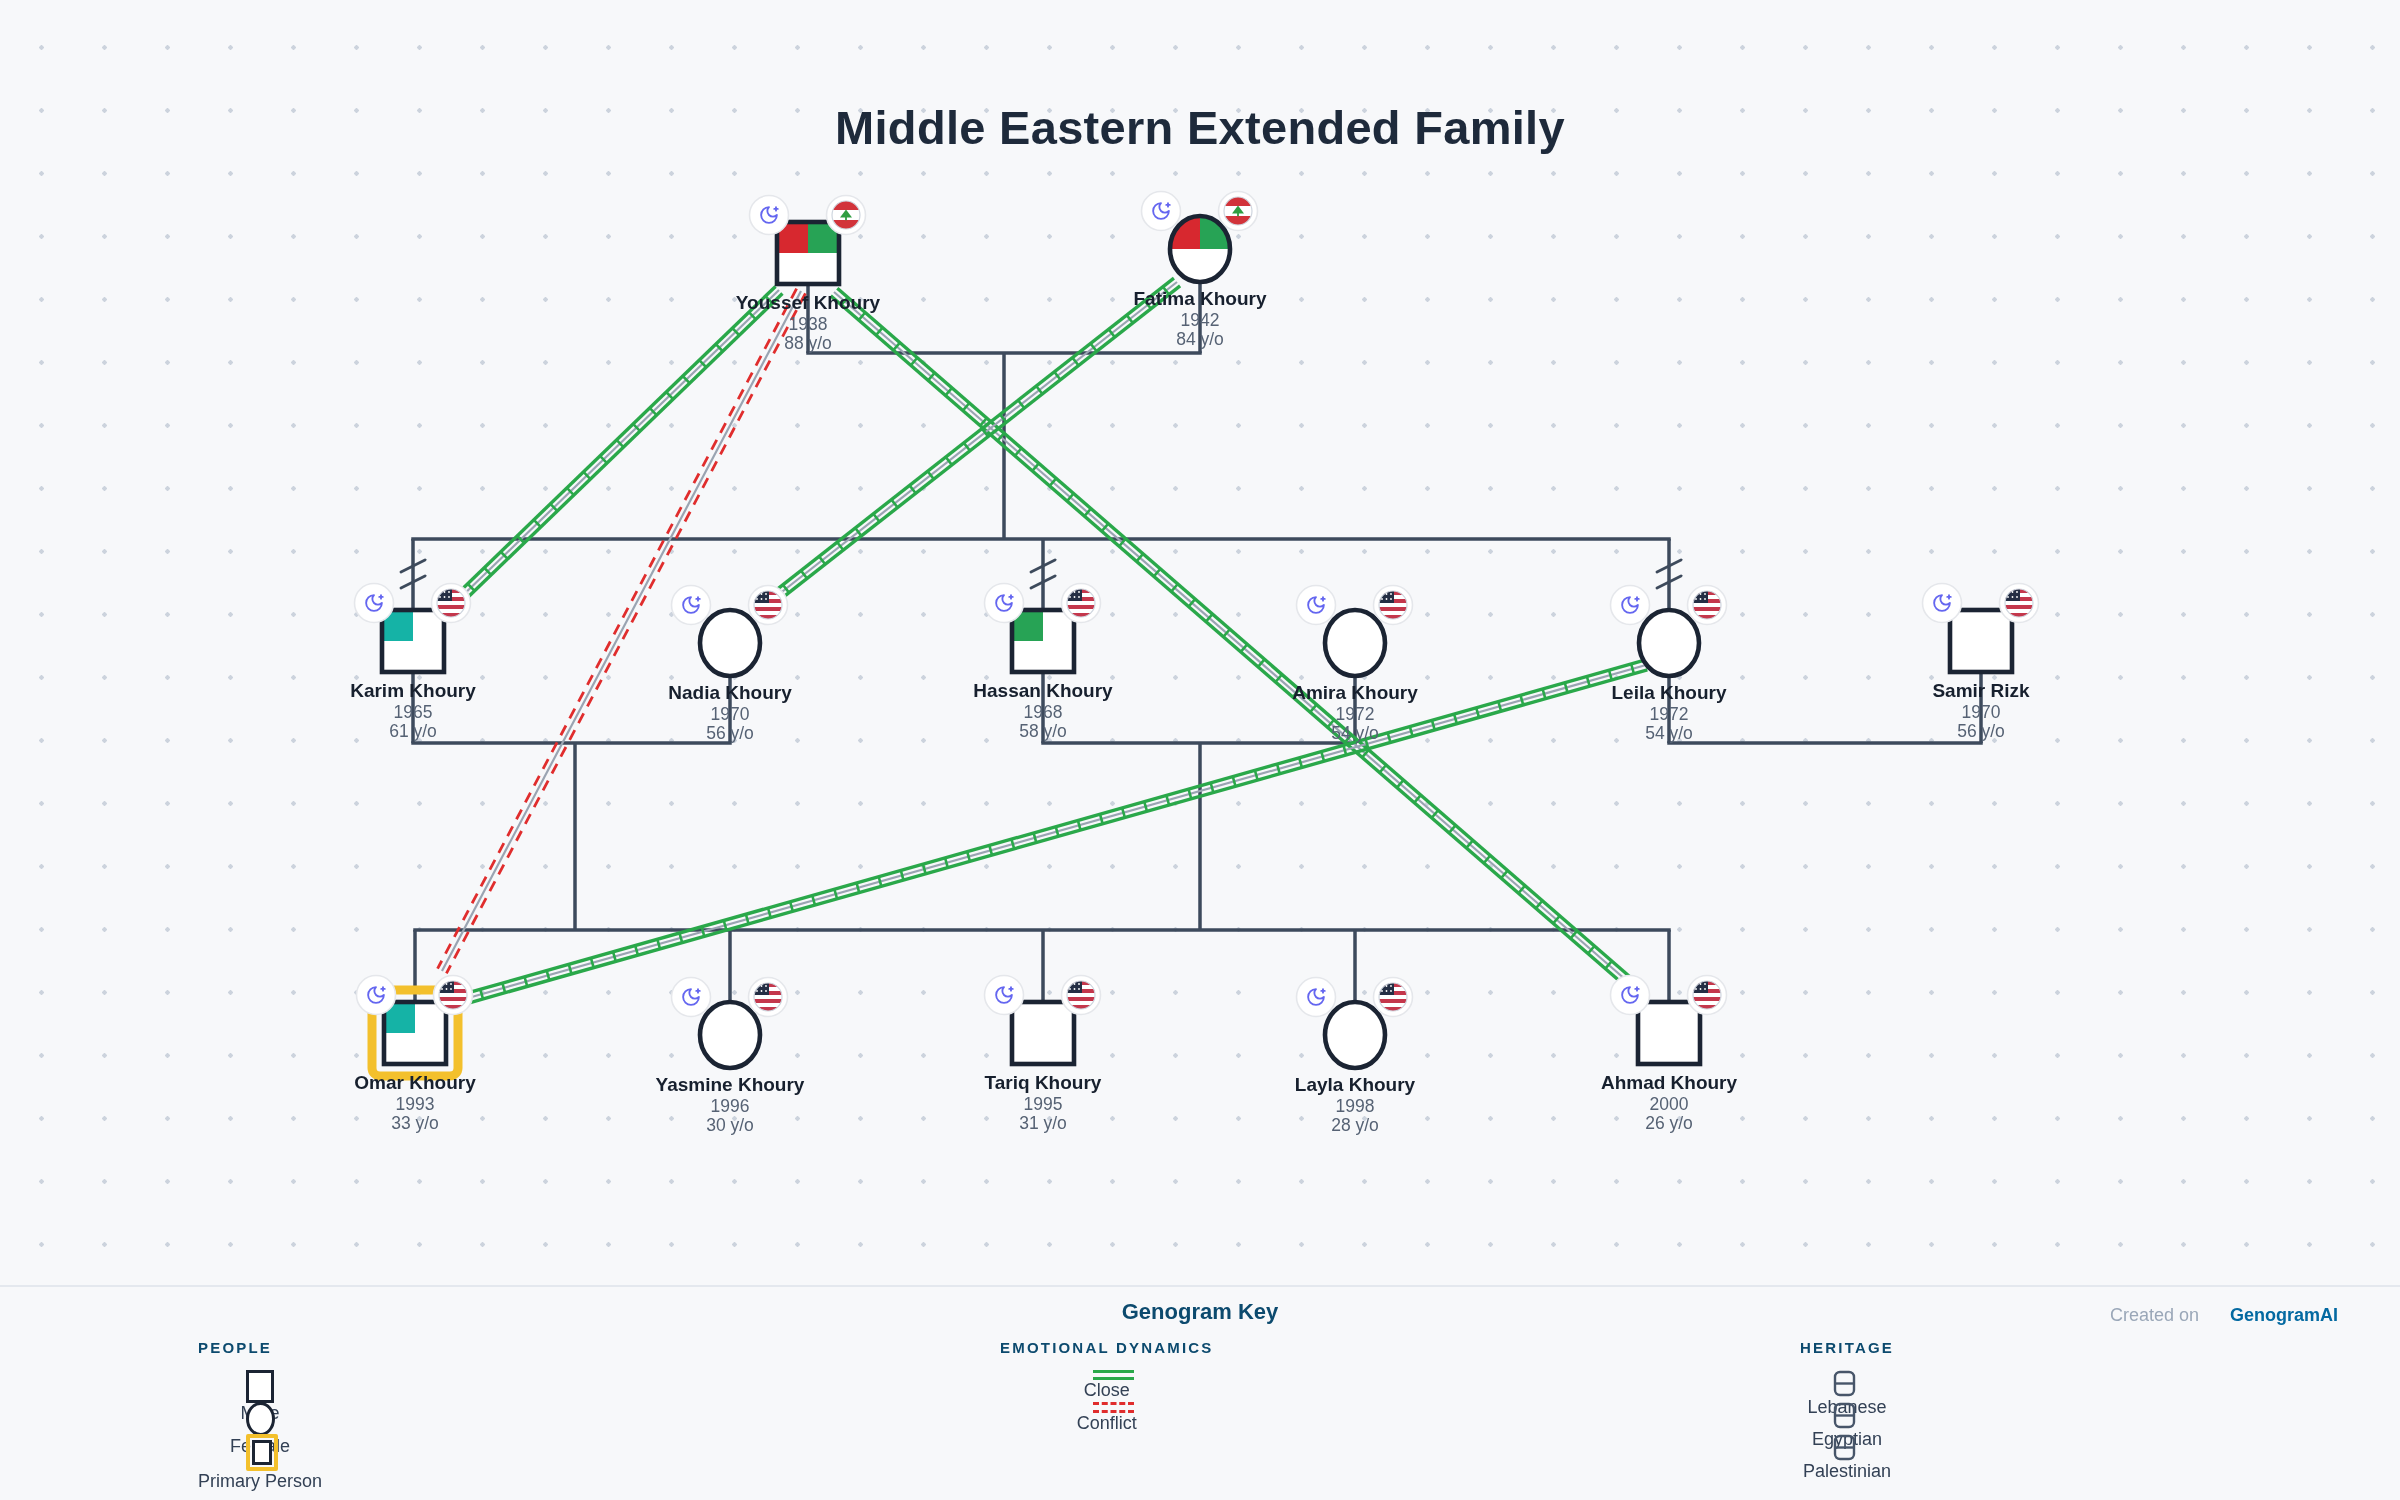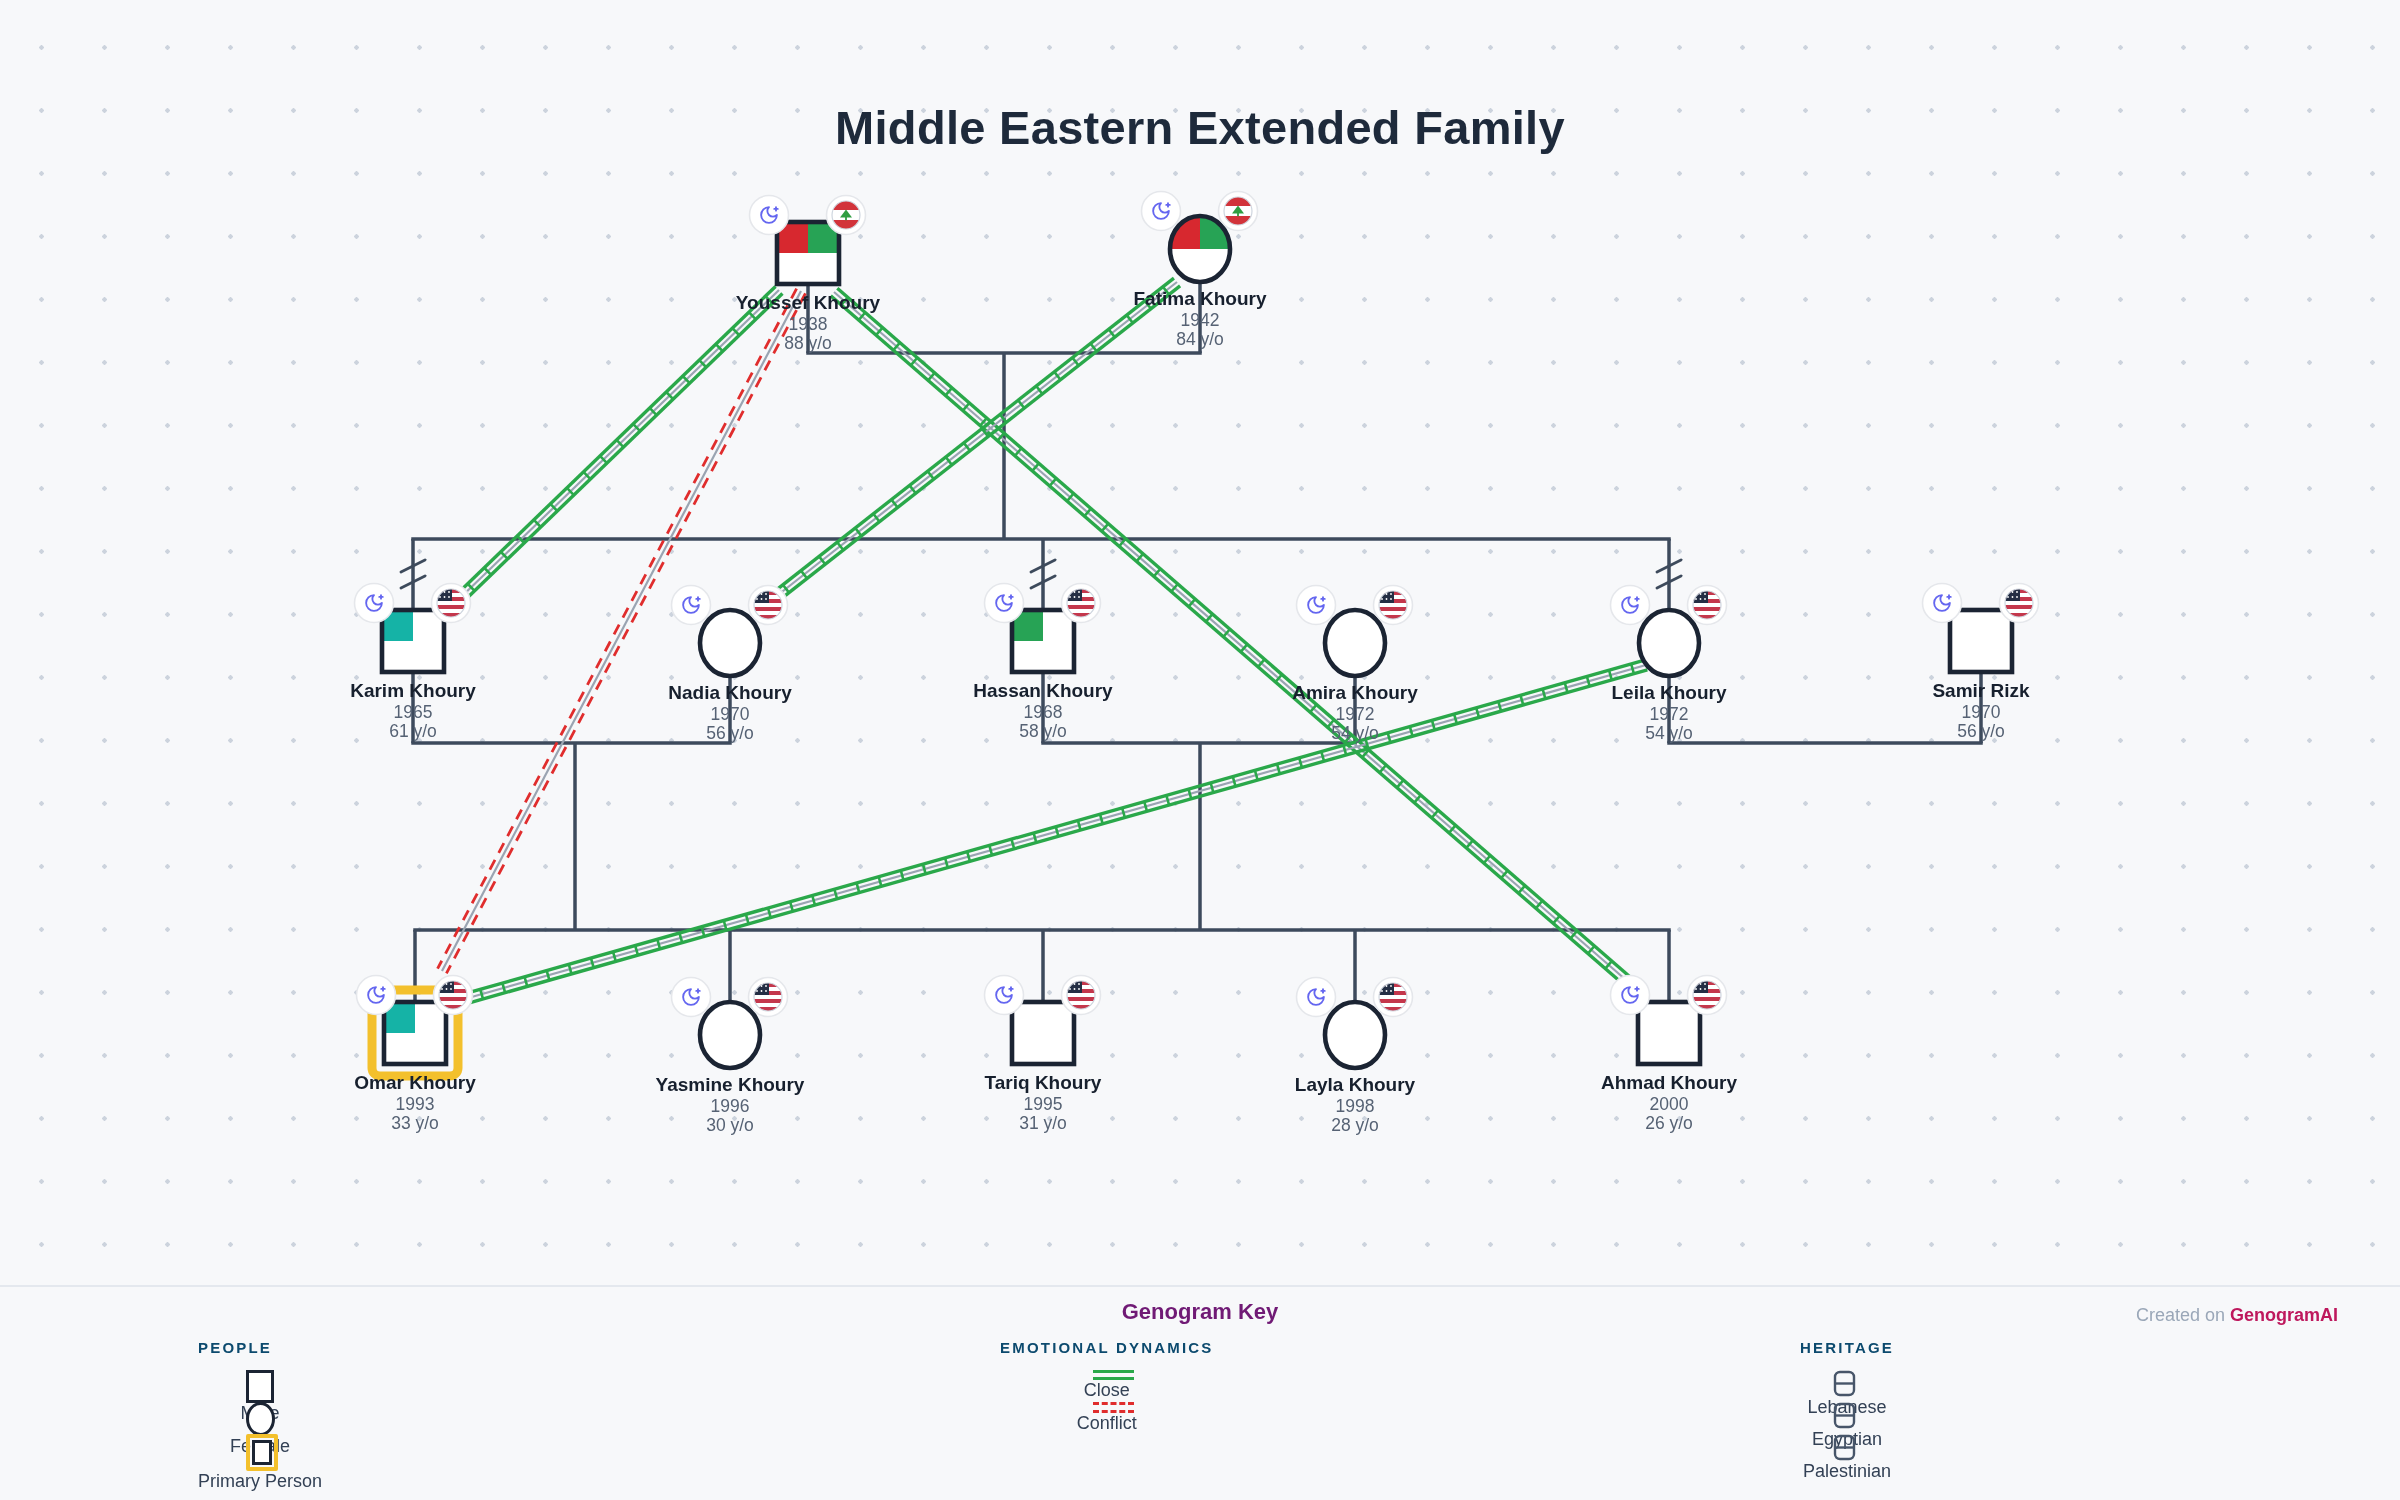--- a/index.html
+++ b/index.html
@@ -17,23 +17,23 @@
     position:absolute;top:100px;left:0;width:2400px;text-align:center;
     font-size:47px;font-weight:bold;color:#1e2a3b;letter-spacing:.3px;
   }
   #canvas{position:absolute;left:0;top:0;}
   
   .legend{
     position:absolute;left:0;top:1285px;width:2400px;height:215px;
     border-top:2px solid #e4e8ee;background:#f7f8fa;
   }
   .key-title{position:absolute;top:12px;left:0;width:100%;text-align:center;
-    font-size:22px;font-weight:bold;color:#701a75;}
+    font-size:22px;font-weight:bold;color:#0c4a6e;}
   .credit{position:absolute;top:18px;right:62px;font-size:18px;color:#9aa7b8;}
-  .credit b{color:#be185d;}
+  .credit b{color:#0369a1;margin-left:26px;}
   .sec{position:absolute;top:52px;}
   .sec h4{margin:0 0 14px 0;font-size:15px;letter-spacing:2.2px;color:#0c4a6e;font-weight:bold;}
   .row{display:flex;align-items:center;height:32px;flex-direction:column;}
   .ic{width:54px;display:flex;align-items:center;padding-left:13px;box-sizing:border-box;flex:none;}
   .lbl{font-size:18px;color:#334155;white-space:nowrap;}
   #sec-people{left:198px}#sec-rel{left:596px}#sec-emo{left:1000px}#sec-med{left:1400px}#sec-her{left:1800px}
   
   .k-male{width:22px;height:27px;border:3.5px solid #1b2433;background:#fff;display:inline-block;}
   .k-female{width:23px;height:28px;border:3.5px solid #1b2433;border-radius:50%;background:#fff;display:inline-block;}
   .k-primary{border:4px solid #f3c02c;padding:2px;display:inline-flex;border-radius:2px;}

